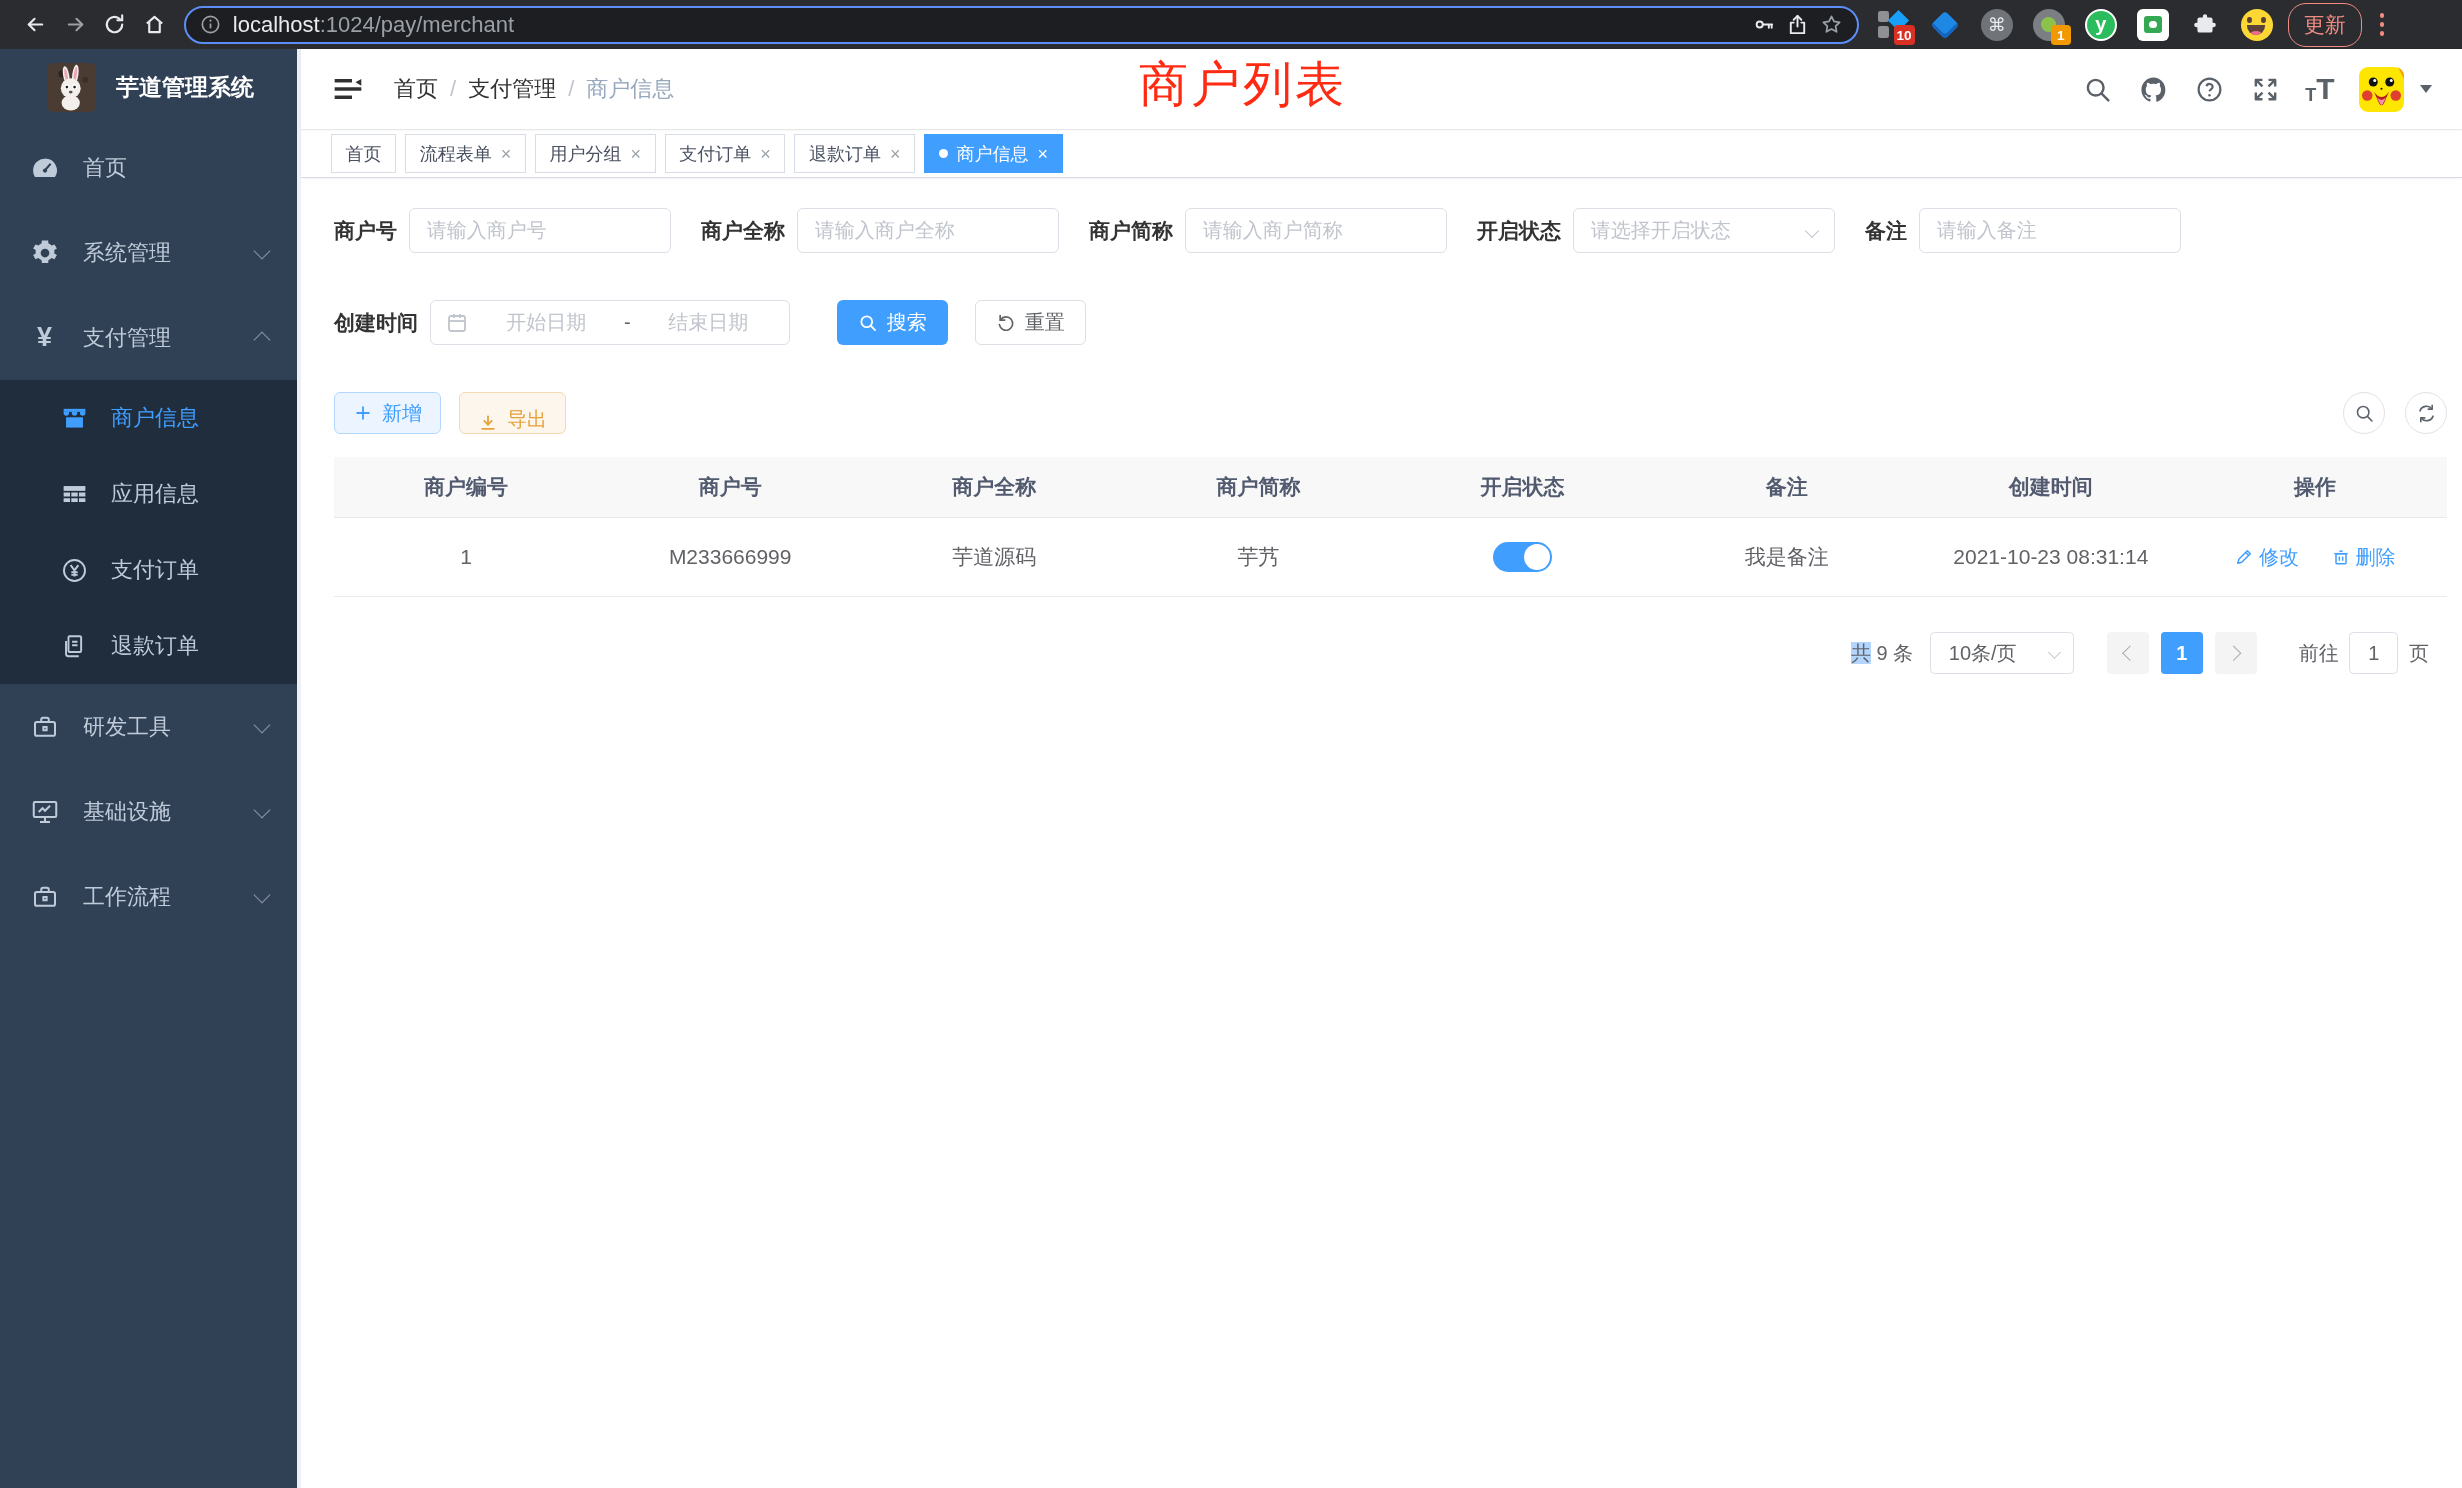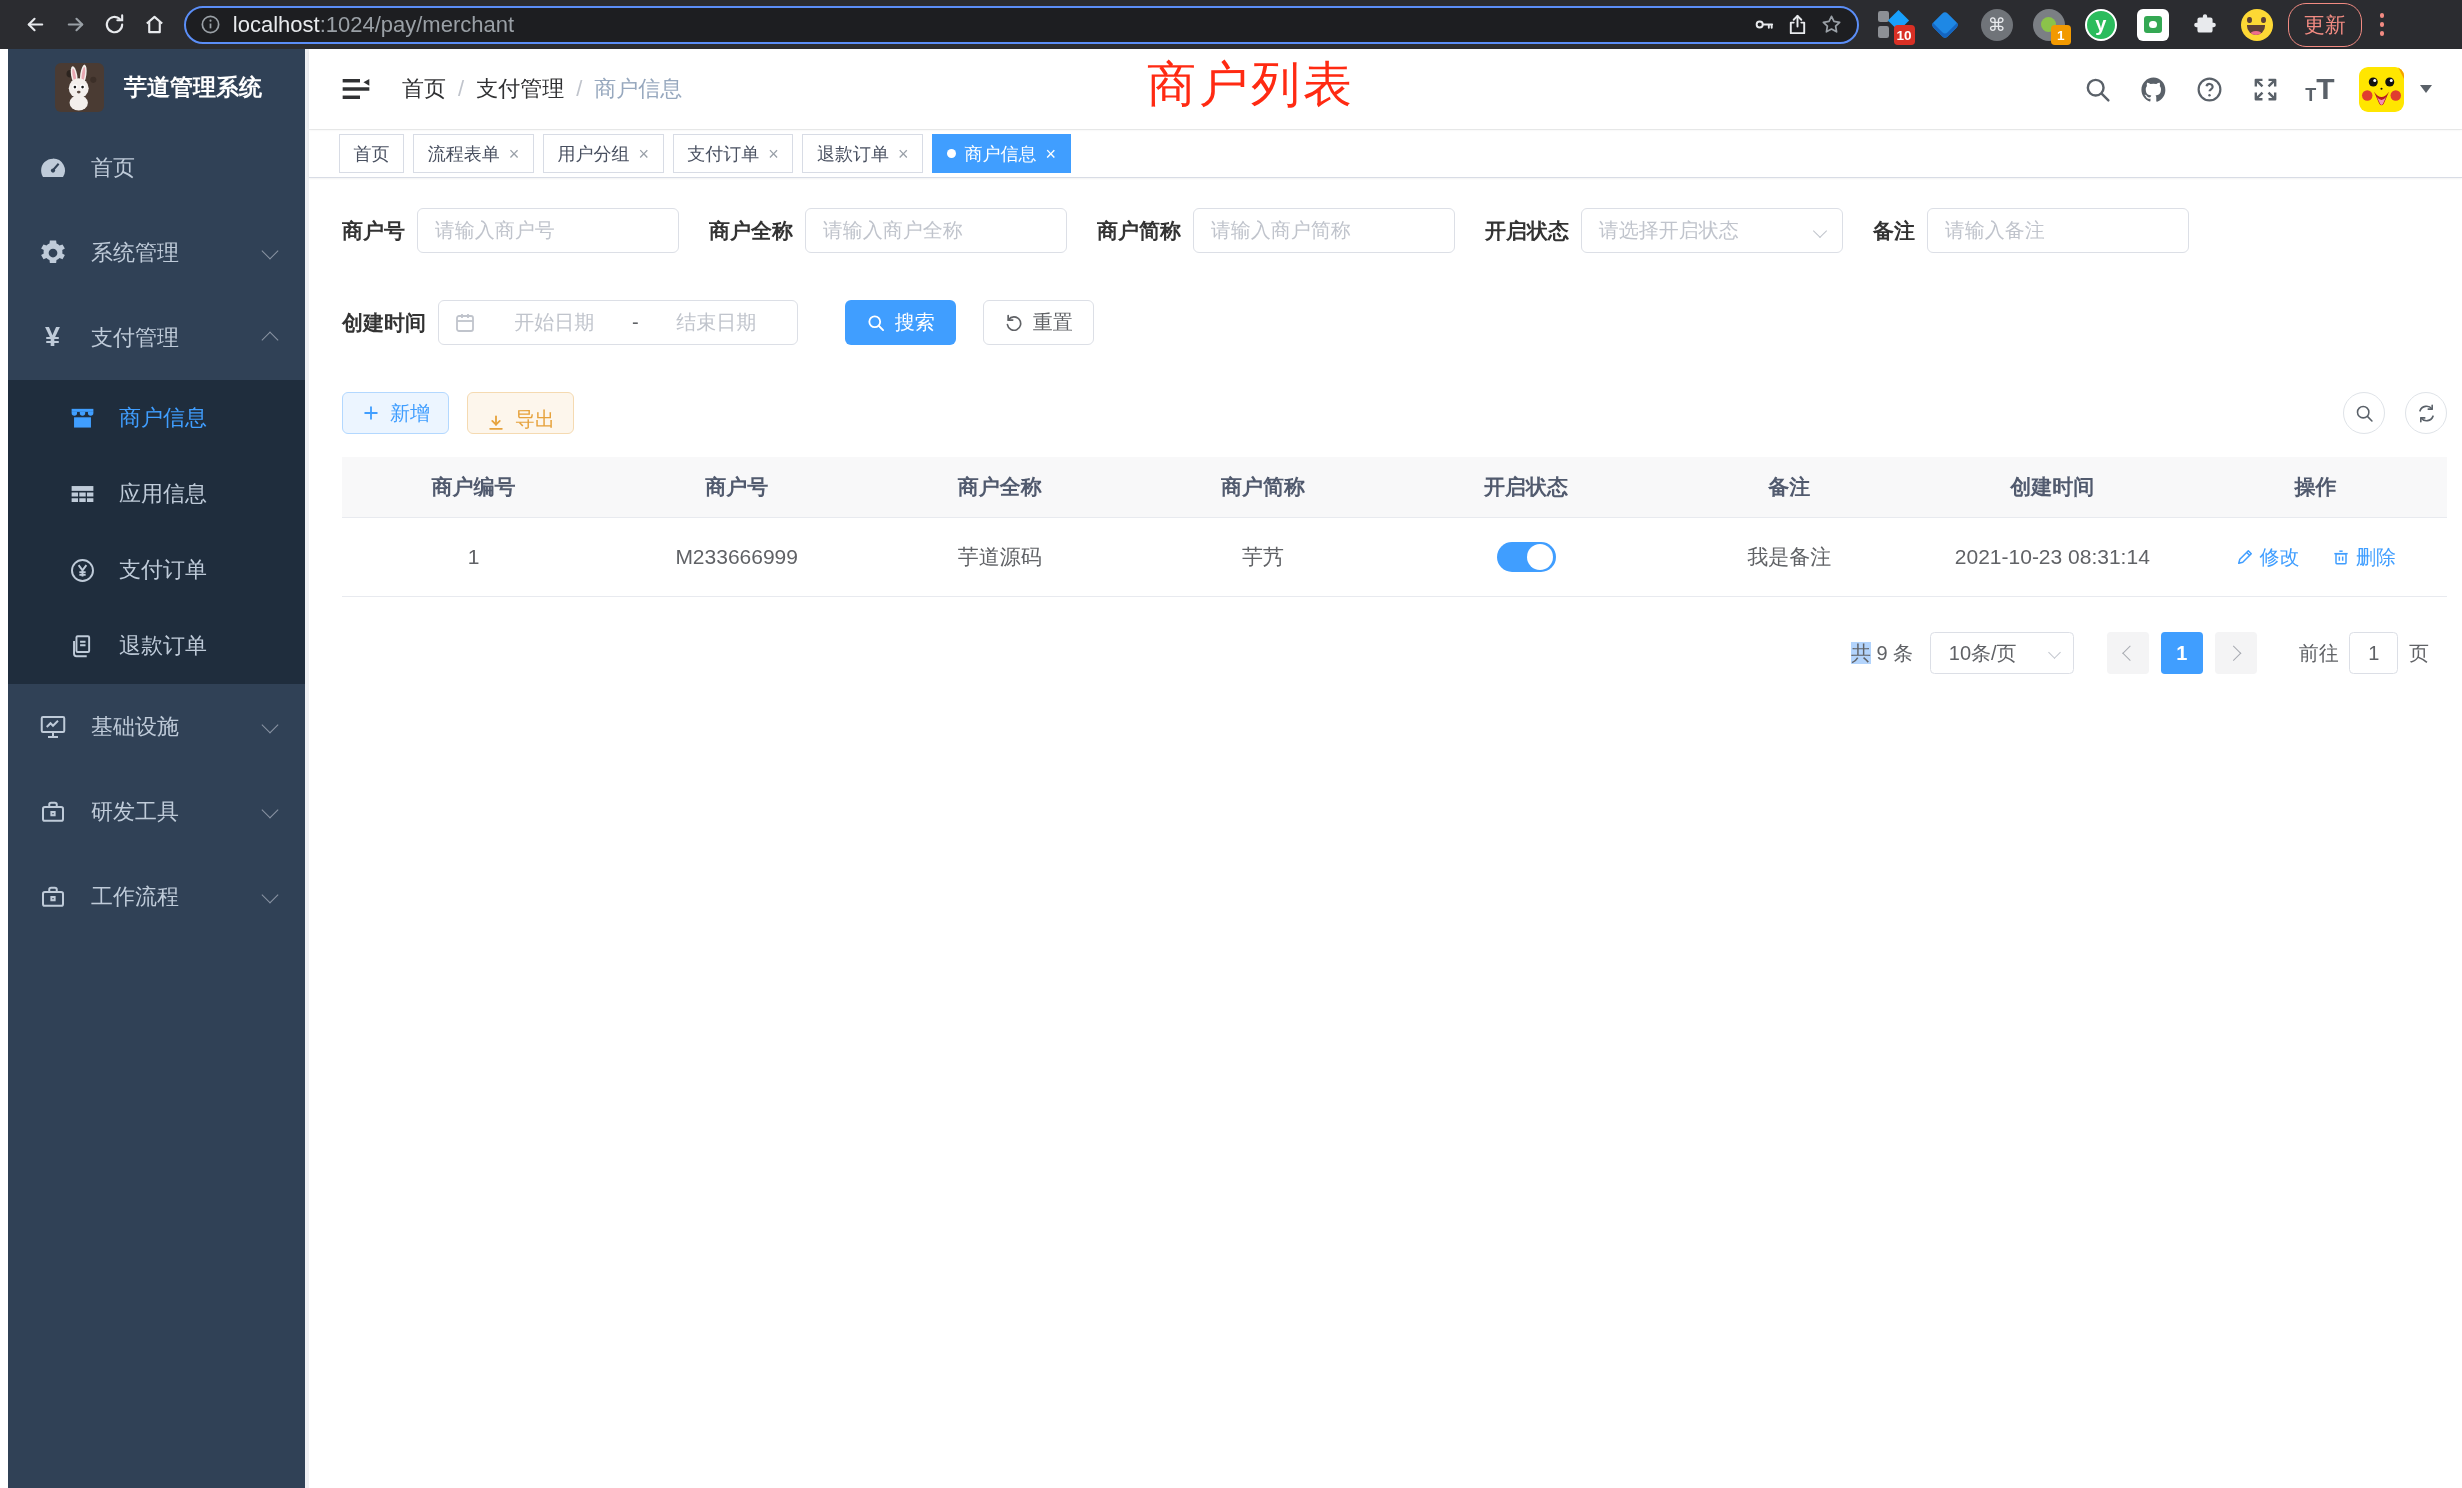--- a/index.html
+++ b/index.html
@@ -47,21 +47,21 @@
   .emoji-face .m { position:absolute; left:6.8px; top:16px; width:18px; height:10.6px; border-radius:0 0 10.6px 10.6px;
     background:#5d4037; overflow:hidden; }
   .emoji-face .m:after { content:""; position:absolute; left:3px; bottom:-3.8px; width:12px; height:7.6px;
     border-radius:50%; background:#ef6c8d; }
   .update-pill { flex:0 0 auto; border:1.9px solid #f28b82; color:#f28b82; font-size:21px;
     border-radius:18px; height:44px; display:flex; align-items:center; padding:0 15px; margin-left:4.5px; }
   .dots3 { width:7.6px; flex:0 0 auto; margin:0 7.6px 0 12px; display:flex; flex-direction:column; gap:4.5px; align-items:center; }
   .dots3 span { width:4.5px; height:4.5px; border-radius:50%; background:#f28b82; }
 
   
-  .app { display:flex; height:1440px;margin-left:8px; }
+  .app { display:flex; height:1440px; }
   .sidebar { width:297px; flex:0 0 auto; background:#304156; color:#bfcbd9; overflow:hidden; }
   .logo-row { height:76px; display:flex; align-items:center; padding-left:47px; gap:20px; }
   .logo-img { width:49px; height:49px; border-radius:6px; overflow:hidden; flex:0 0 auto; }
   .logo-title { color:#fff; font-size:23px; font-weight:600; }
   .mi { height:85px; display:flex; align-items:center; padding:0 27px 0 27px; position:relative;
     font-size:22px; color:#bfcbd9; cursor:pointer; }
   .mi .mico { width:35px; height:35px; display:flex; align-items:center; justify-content:center;
     margin-right:21px; flex:0 0 auto; }
   .mi .mico svg { width:30px; height:30px; }
   .chev { position:absolute; right:29px; width:12px; height:12px; border-right:1.9px solid #8a94a3;
@@ -370,38 +370,38 @@
               <path d="M10 8h4.5M10 11h4.5"></path>
             </svg>
         </span>
         <span>退款订单</span>
       </div>
     </div>
 
     <div class="mi">
       <span class="mico">
         <svg viewBox="0 0 24 24" fill="none" stroke="currentColor" stroke-width="1.6">
+            <rect x="4" y="8" width="16" height="11" rx="1.5"></rect>
+            <path d="M9 8V6a1.5 1.5 0 0 1 1.5-1.5h3A1.5 1.5 0 0 1 15 6v2"></path>
+            <rect x="10.7" y="12" width="2.6" height="2.6"></rect>
+          </svg>
+      </span>
+      <span>研发工具</span>
+      <span class="chev"></span>
+    </div>
+
+    <div class="mi">
+      <span class="mico">
+        <svg viewBox="0 0 24 24" fill="none" stroke="currentColor" stroke-width="1.6">
             <rect x="3" y="4" width="18" height="12" rx="1"></rect>
             <polyline points="7 12 10 9 12 11 16 7"></polyline>
             <path d="M12 16v4M8 20h8"></path>
           </svg>
       </span>
       <span>基础设施</span>
-      <span class="chev"></span>
-    </div>
-
-    <div class="mi">
-      <span class="mico">
-        <svg viewBox="0 0 24 24" fill="none" stroke="currentColor" stroke-width="1.6">
-            <rect x="4" y="8" width="16" height="11" rx="1.5"></rect>
-            <path d="M9 8V6a1.5 1.5 0 0 1 1.5-1.5h3A1.5 1.5 0 0 1 15 6v2"></path>
-            <rect x="10.7" y="12" width="2.6" height="2.6"></rect>
-          </svg>
-      </span>
-      <span>研发工具</span>
       <span class="chev"></span>
     </div>
 
     <div class="mi">
       <span class="mico">
         <svg viewBox="0 0 24 24" fill="none" stroke="currentColor" stroke-width="1.6">
             <rect x="4" y="8" width="16" height="11" rx="1.5"></rect>
             <path d="M9 8V6a1.5 1.5 0 0 1 1.5-1.5h3A1.5 1.5 0 0 1 15 6v2"></path>
             <rect x="10.7" y="12" width="2.6" height="2.6"></rect>
           </svg>

